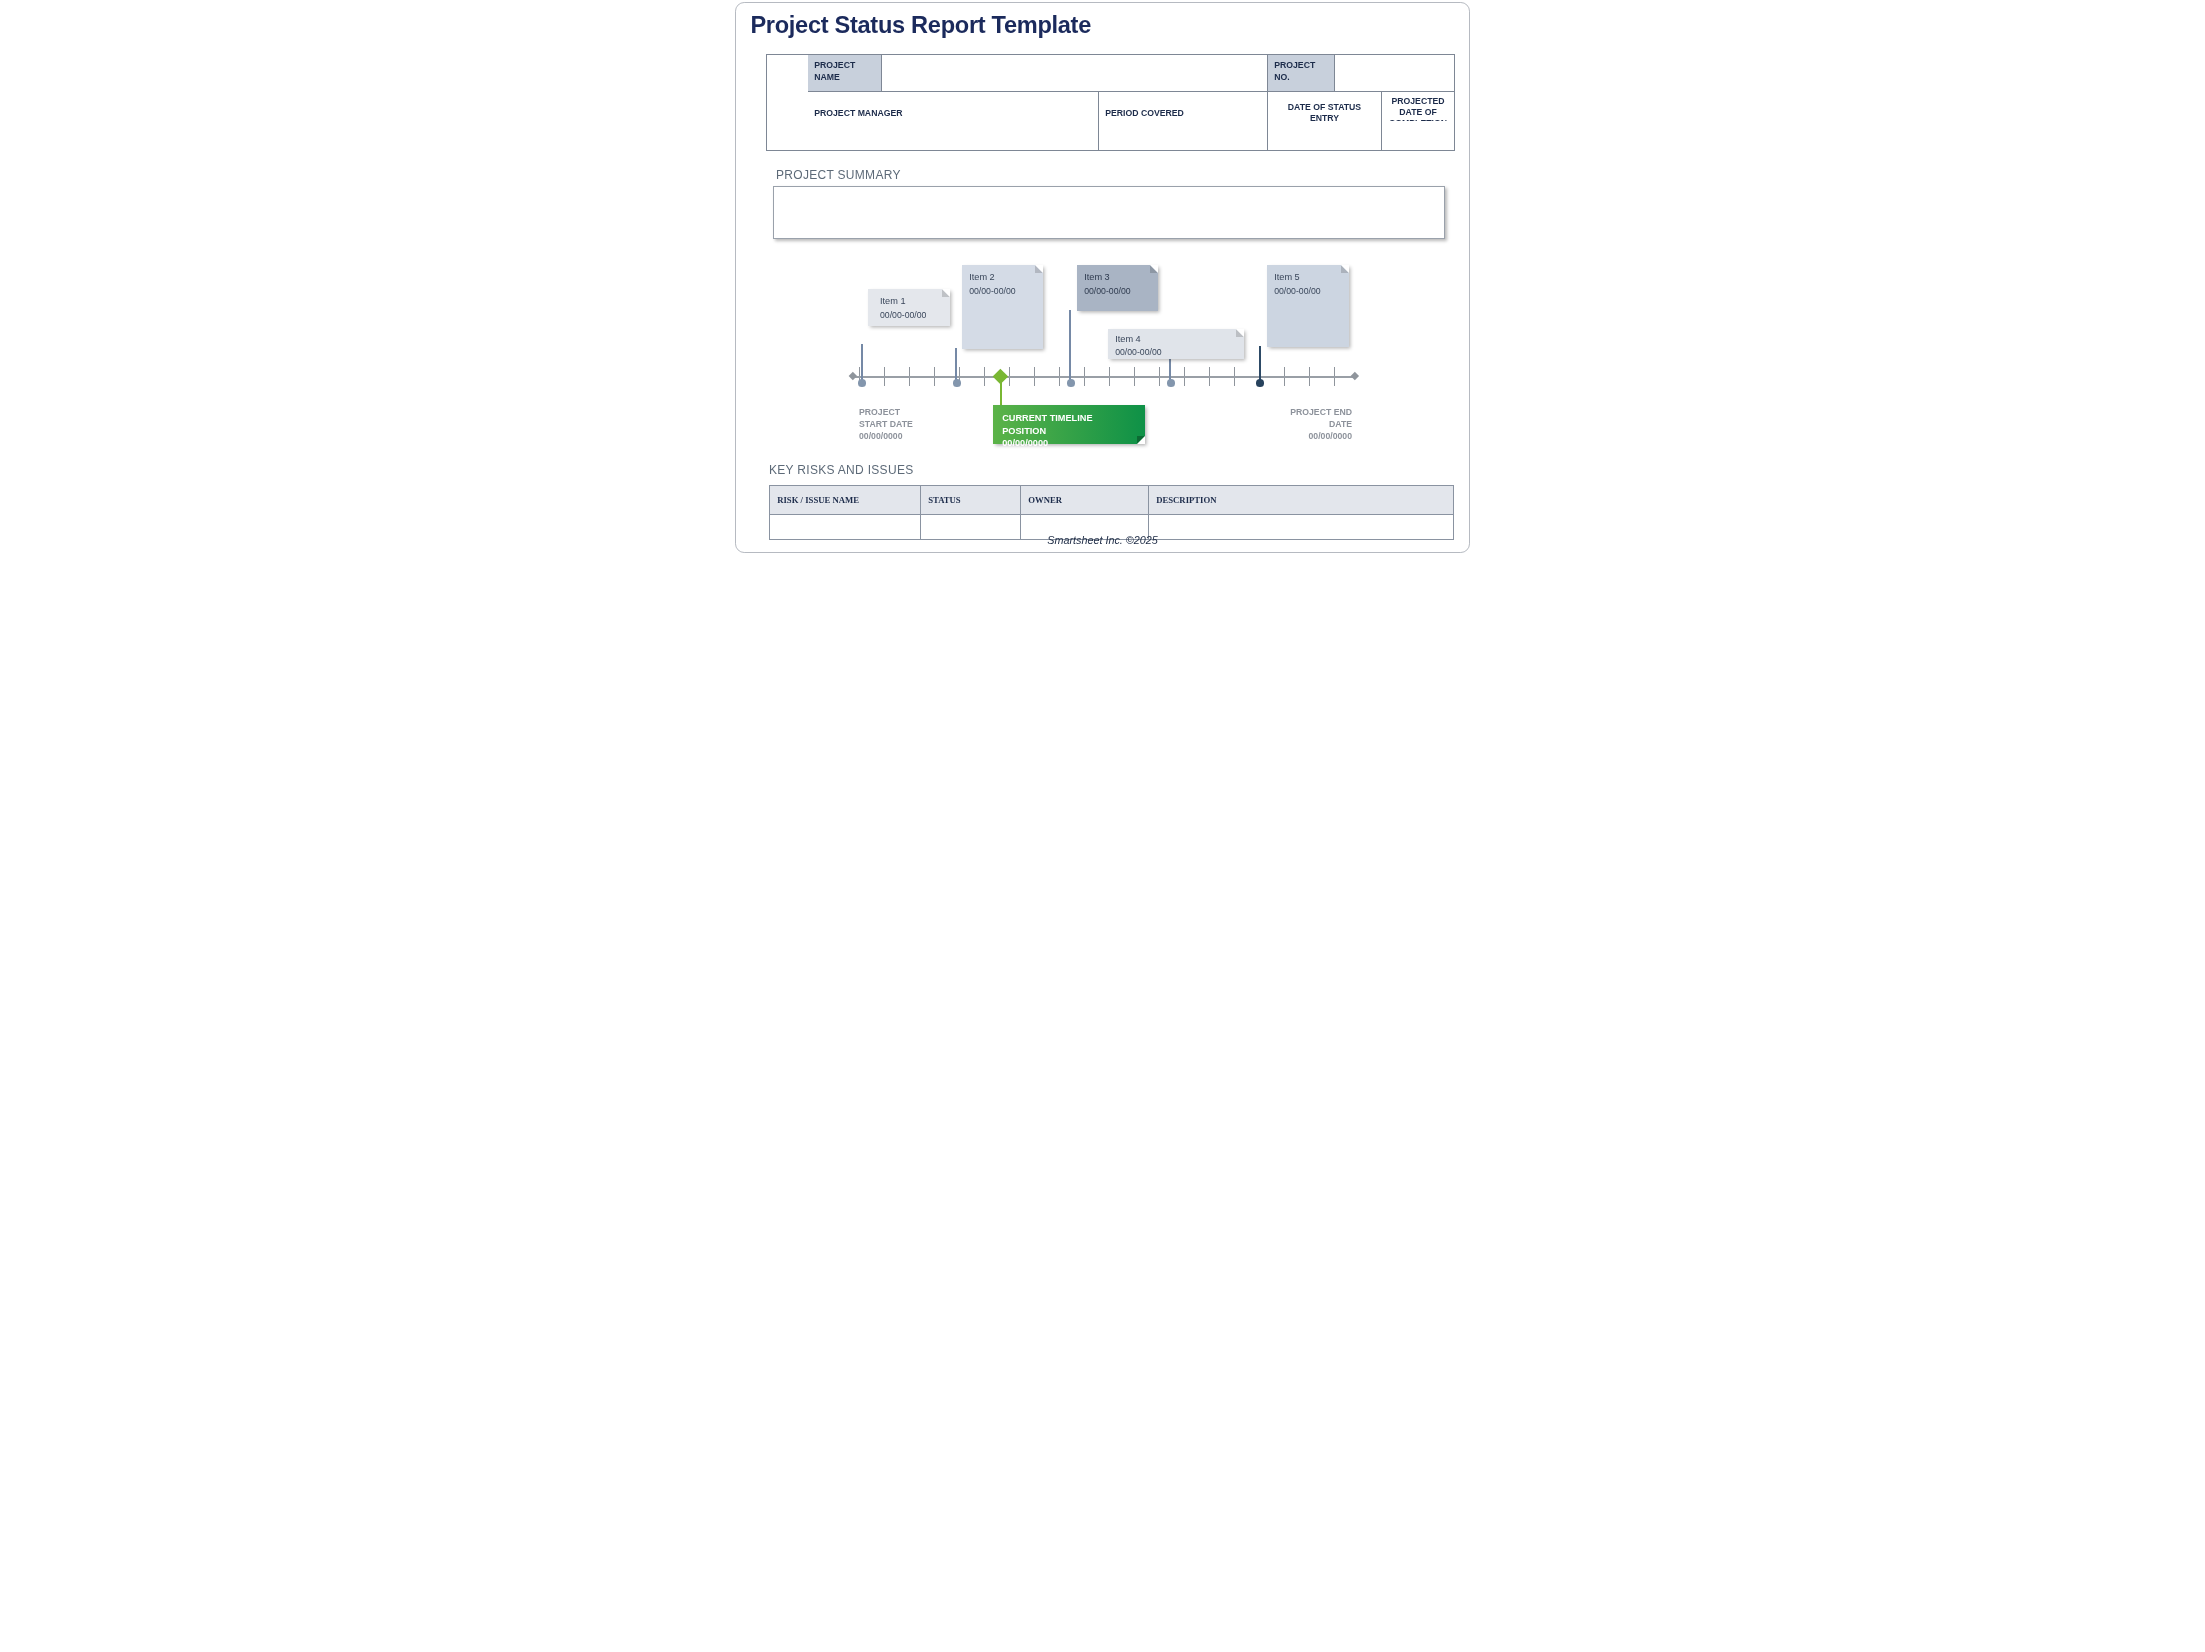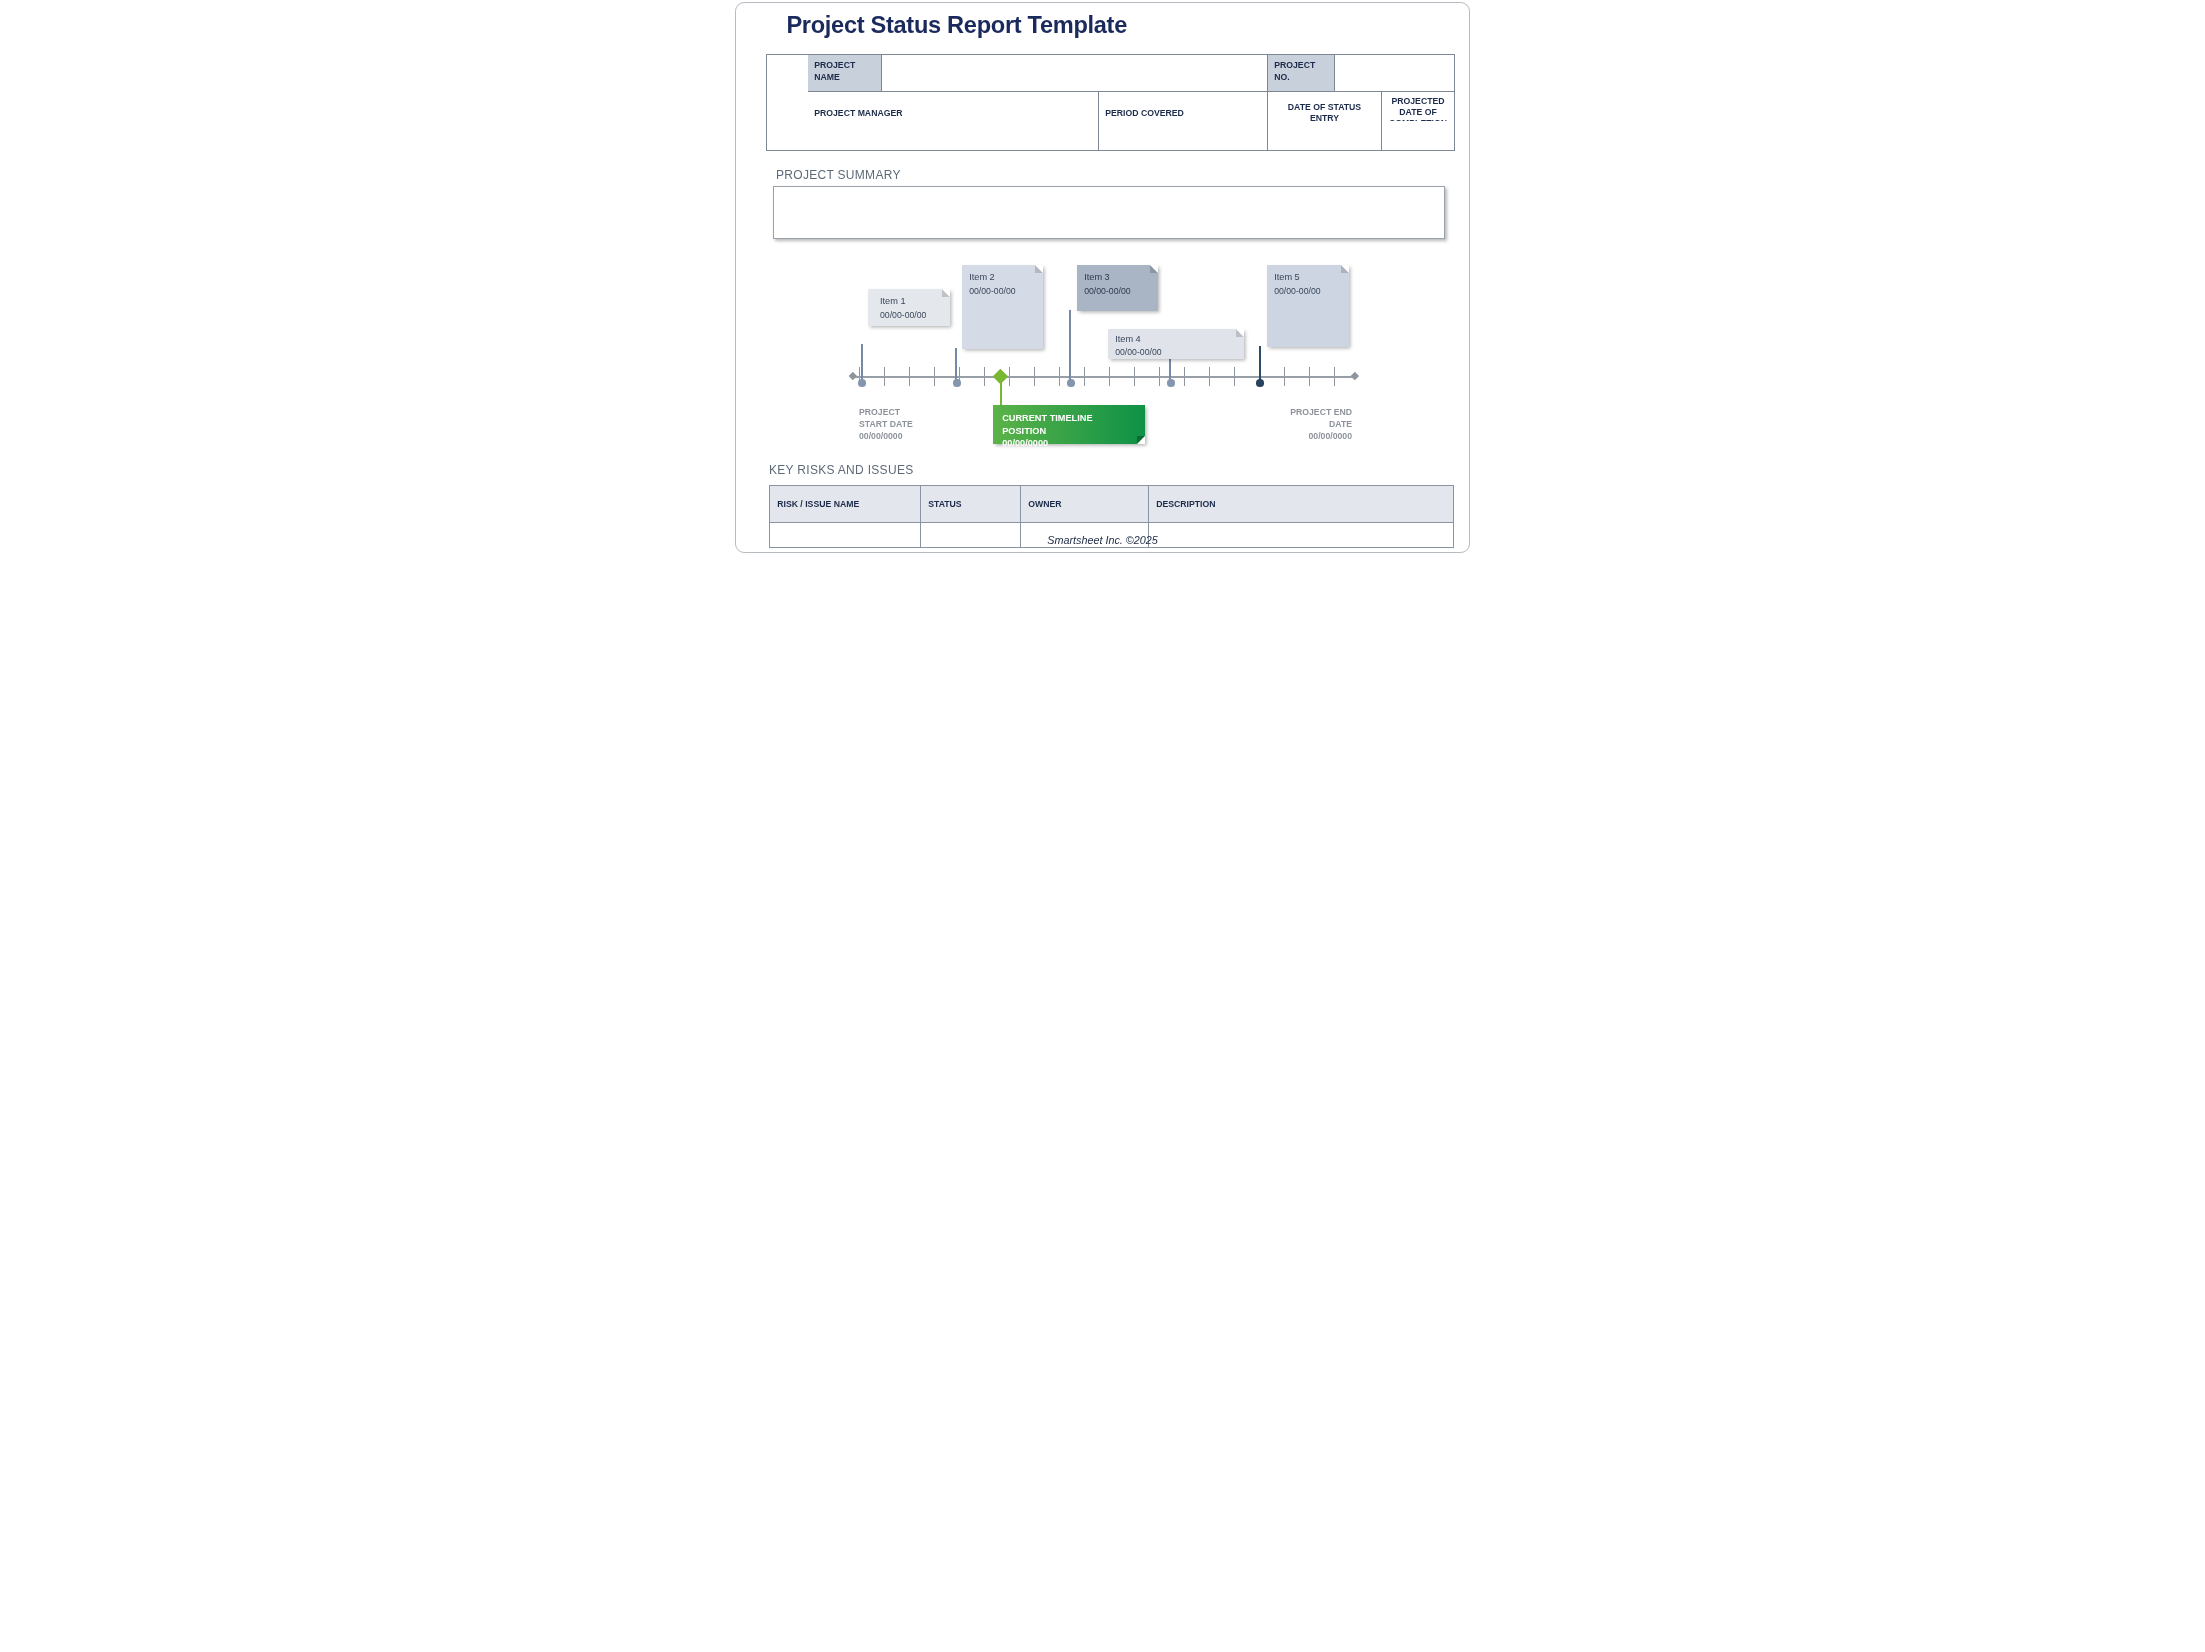--- a/index.html
+++ b/index.html
@@ -7,21 +7,21 @@
   body { font-family:"Liberation Sans", sans-serif; padding:2.1px; }
 
   .page {
     position:relative; width:735px; height:551px; background:#fff;
     border:1px solid #b6bac1; border-radius:9.2px; overflow:hidden;
     margin:0 auto;
   }
 
   .title {
     position:absolute; left:14.4px; top:9.2px;
-    font-size:23.6px; font-weight:bold; color:#1b2a5c; letter-spacing:-0.3px;margin-left:36px;
+    font-size:23.6px; font-weight:bold; color:#1b2a5c; letter-spacing:-0.3px;
   }
 
   
   .info-table {
     position:absolute; left:30px; top:51px; width:689px;
     border:0.5px solid #7e8795; background:#fff;padding-left:41px;
   }
   .itr { display:grid; }
   .itr-1 { grid-template-columns:74px 386px 67px 1fr; height:37px; }
   .itr-2 { grid-template-columns:291px 169px 114px 1fr; height:29px; }
@@ -117,21 +117,21 @@
   .edge-label.start { left:123px; top:403px; width:61px; text-align:left; }
   .edge-label.end   { left:544px; top:403px; width:72px; text-align:right; }
   .edge-label span { display:block; }
 
   
   .risks-table {
     position:absolute; left:33px; top:482px; width:685px;
     border:0.5px solid #8a93a1; background:#fff;
   }
   .rtr { display:grid; grid-template-columns:151px 100px 128px 1fr; }
-  .rtr-head { height:37px; }
+  .rtr-head { height:29px;font-family:Liberation Serif, serif; }
   .rtr-body { height:23.6px; }
   .rcell {
     border-right:0.5px solid #8a93a1; border-bottom:0.5px solid #8a93a1;
     display:flex; align-items:center; padding:3.1px 7.2px; font-size:8.7px;
   }
   .rcell:last-child { border-right:none; }
   .rtr-head .rcell { background:#e3e6ec; font-weight:bold; color:#1c2b4a; }
   .rtr-body .rcell { border-bottom:none; color:#333; }
 
   .footer {

